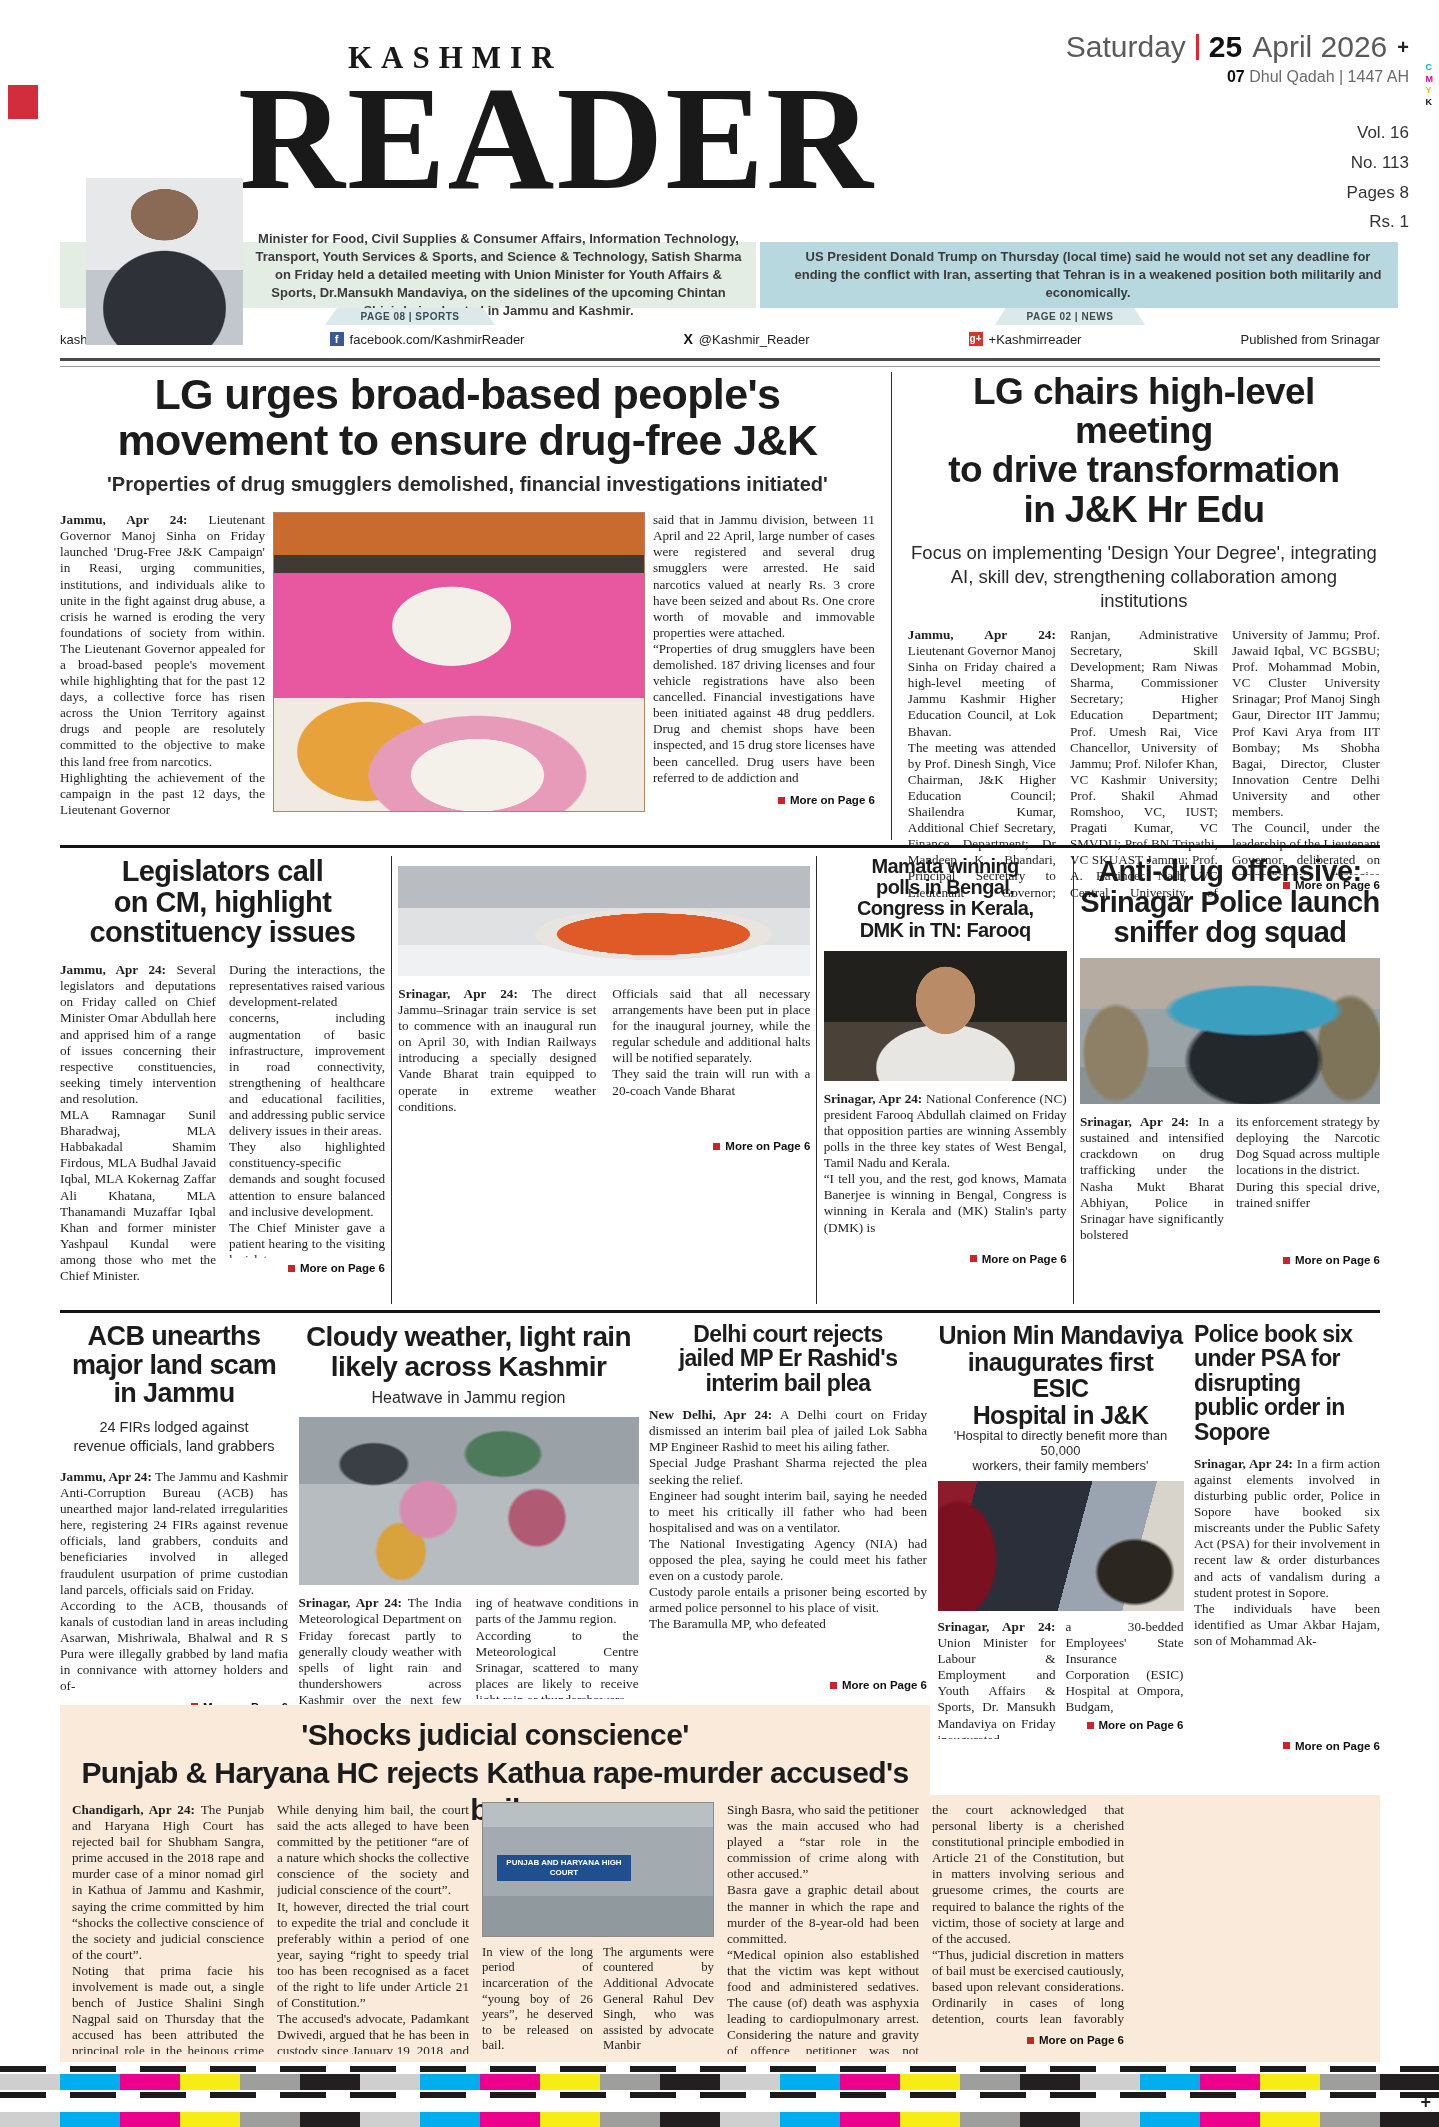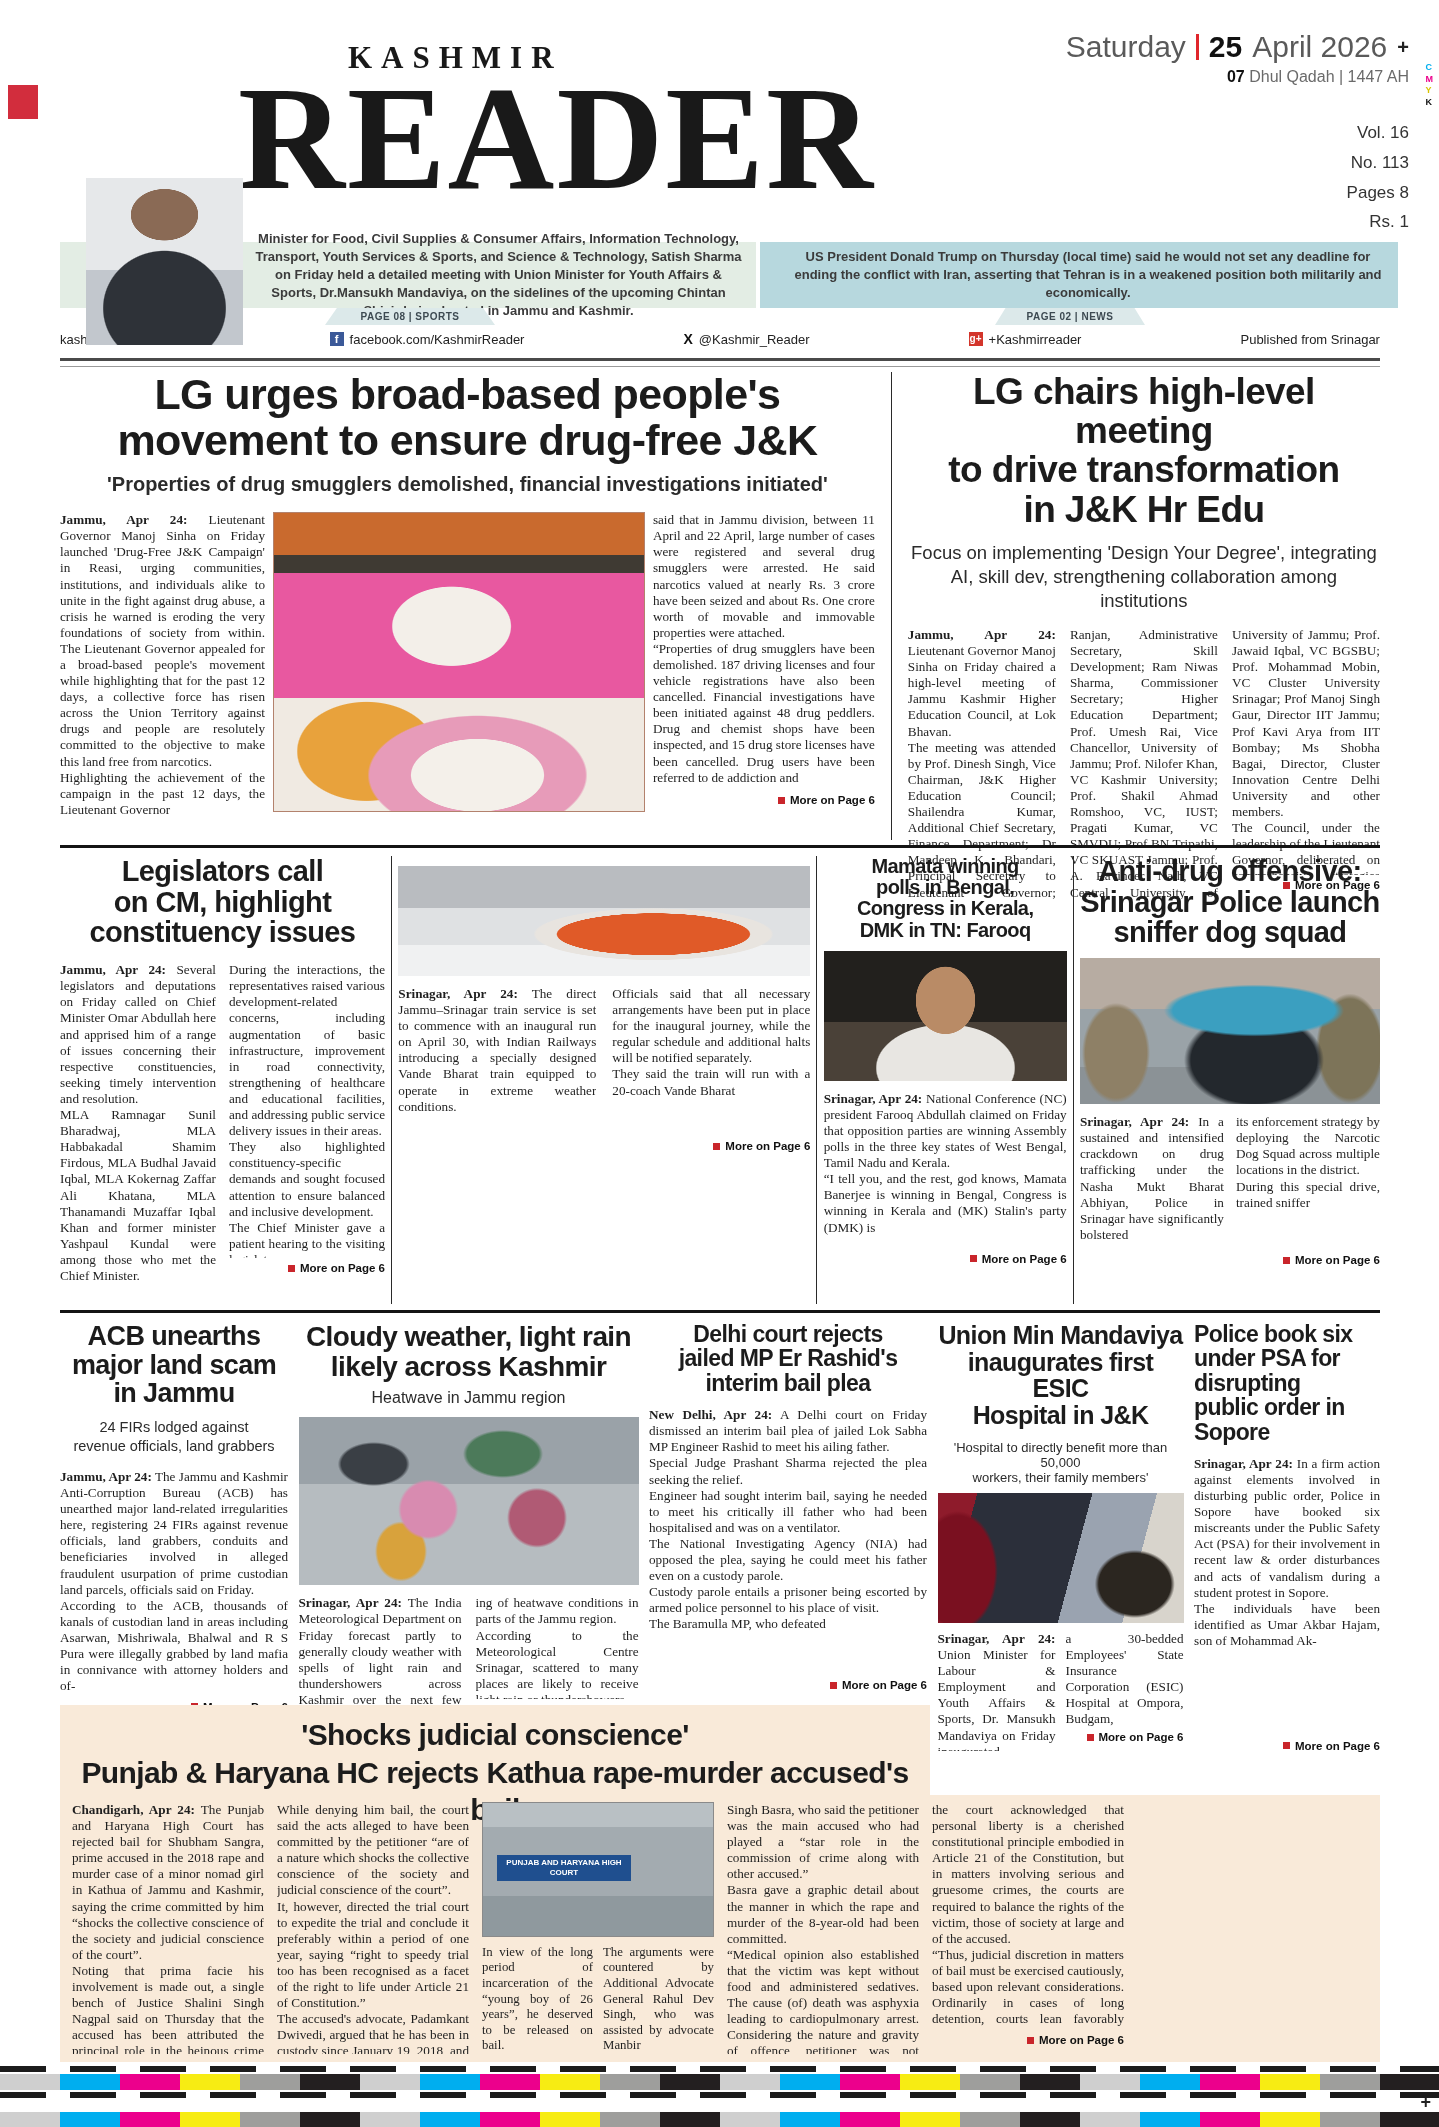--- a/index.html
+++ b/index.html
@@ -374,21 +374,21 @@
         <div class="more">
             <span class="sq"></span>
             <span>More on Page 6</span>
           </div>
       </div>
     </article>
     <article class="st-e4">
       <h2 class="hl">Union Min Mandaviya
 inaugurates first ESIC
 Hospital in J&amp;K</h2>
-      <div class="subhead" style="font-size:13px;margin-top:12px">'Hospital to directly benefit more than 50,000
+      <div class="subhead" style="font-size:13px;margin-top:0">'Hospital to directly benefit more than 50,000
 workers, their family members'</div>
       <div class="photo photo-esic"></div>
       <div class="cols" style="margin-top:8px">
         <p class="bt clip" style="width:118px;height:120px"><b class="dl">Srinagar, Apr 24:</b> <span>Union Minister for Labour &amp; Employment and Youth Affairs &amp; Sports, Dr. Mansukh Mandaviya on Friday inaugurated</span></p>
         <div style="width:118px">
           <p class="bt clip" style="height:96px">a 30-bedded Employees' State Insurance Corporation (ESIC) Hospital at Ompora, Budgam, strengthening healthcare access and social</p>
           <div class="more">
               <span class="sq"></span>
               <span>More on Page 6</span>
             </div>

